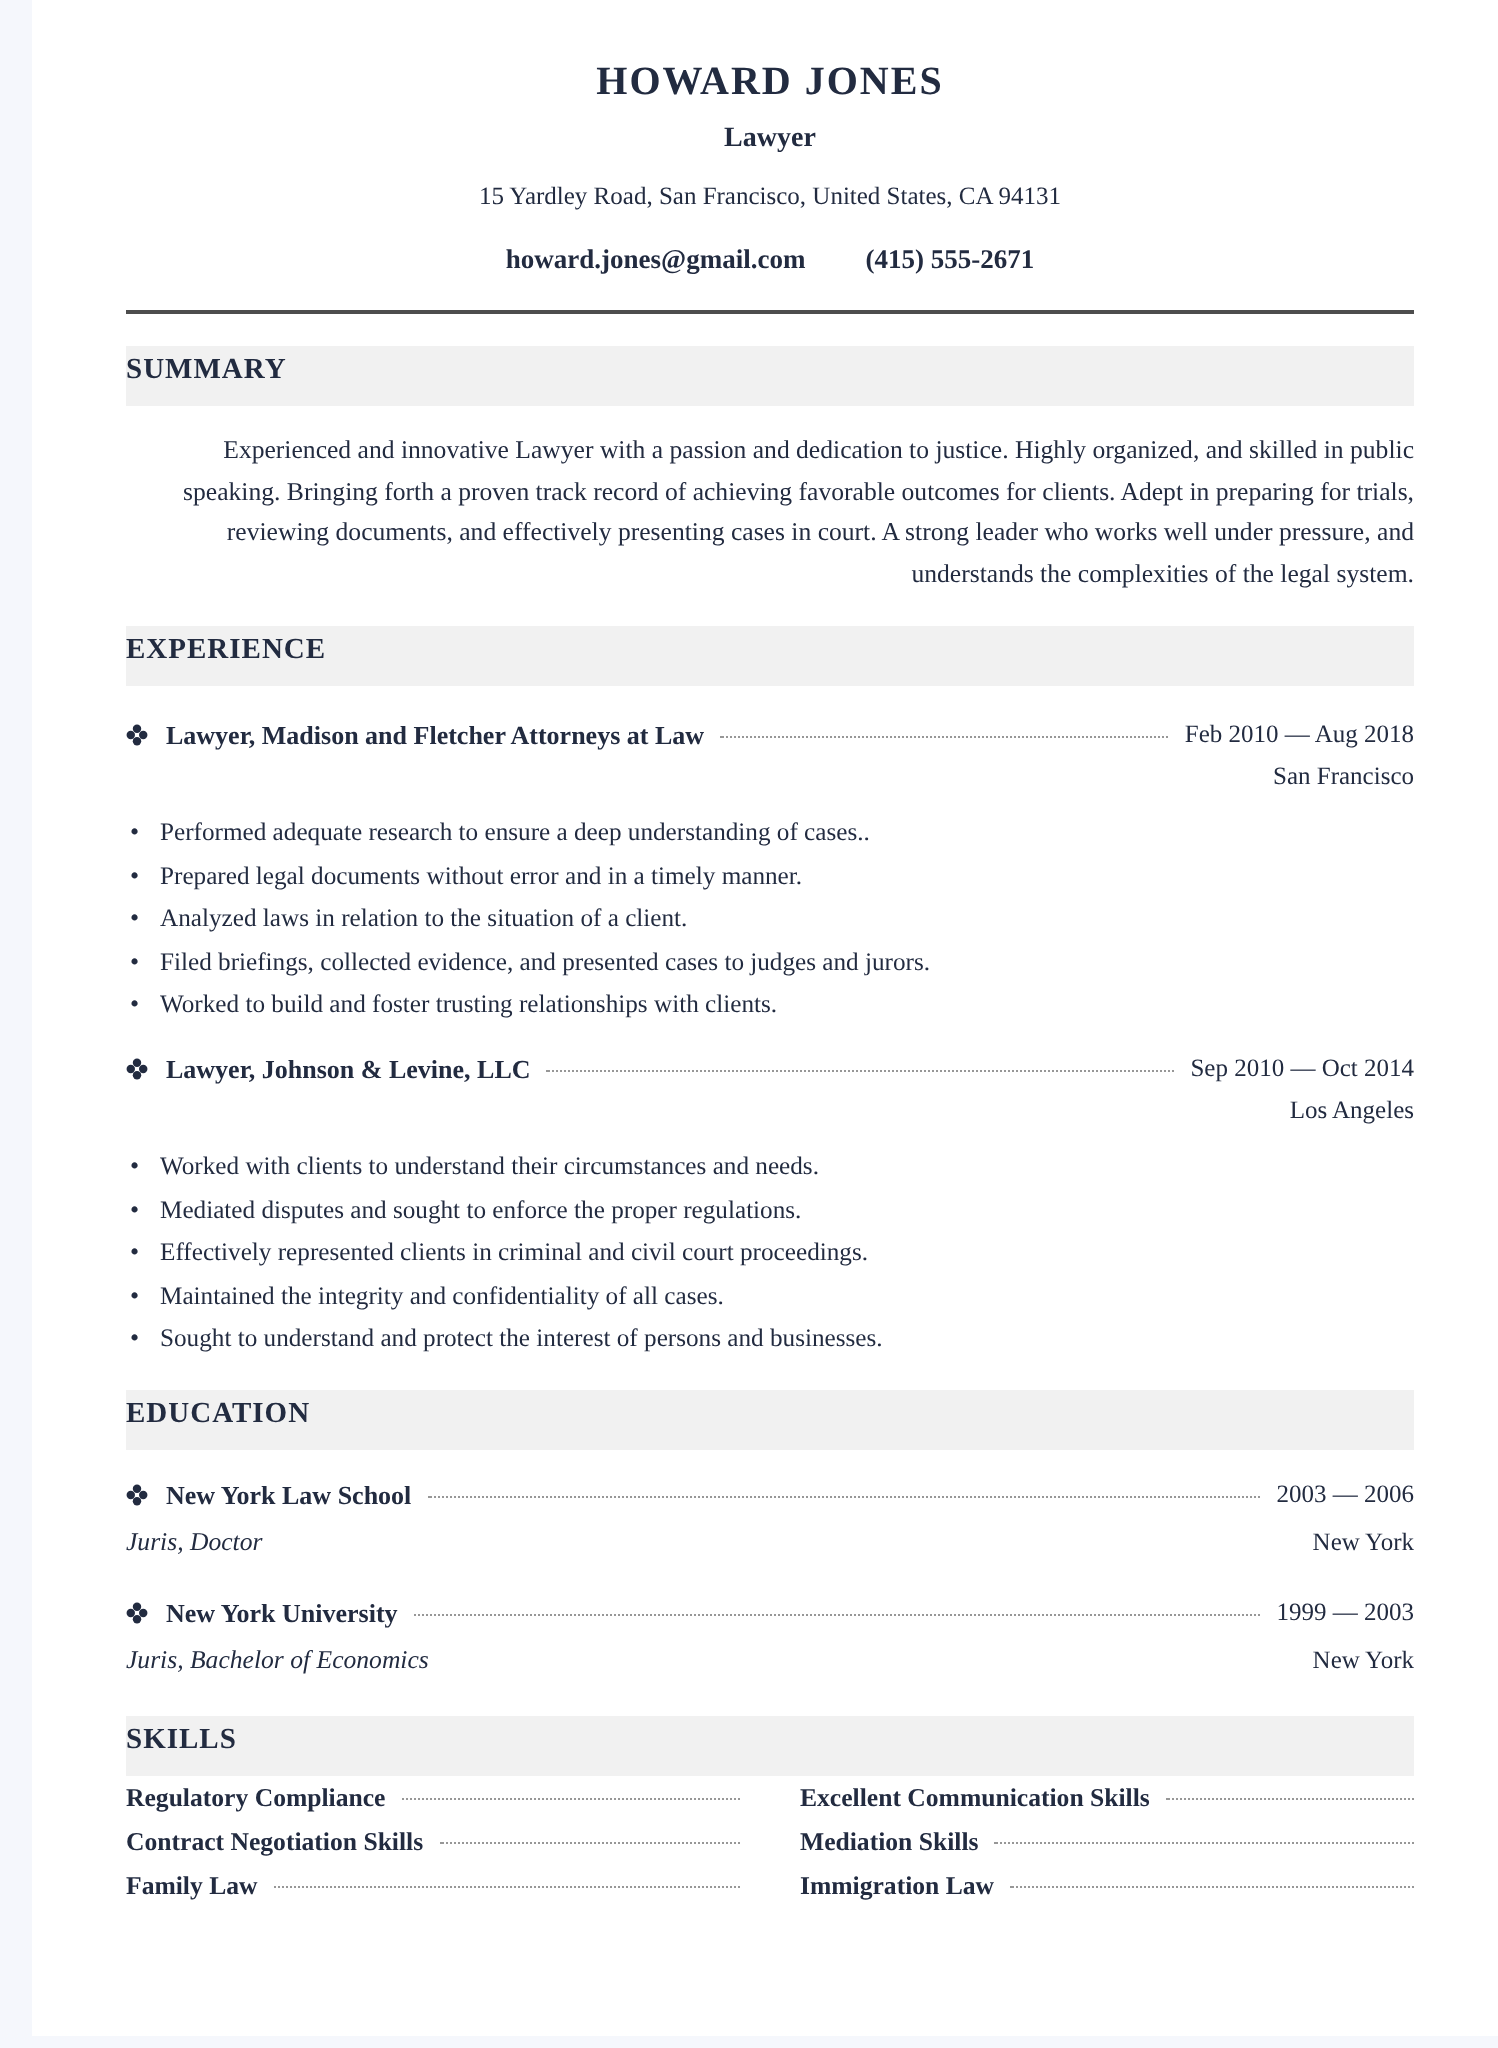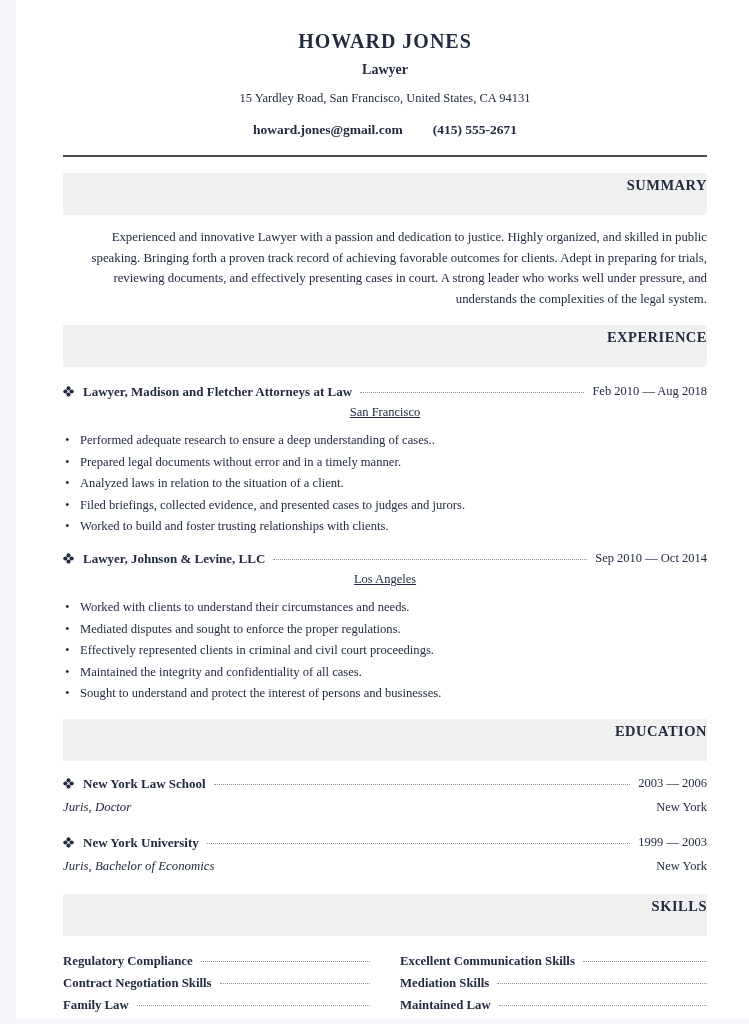--- a/index.html
+++ b/index.html
@@ -20,54 +20,54 @@
   
   .hdr { text-align:center; }
   .name { font-size:20px; font-weight:bold; letter-spacing:1px; line-height:22px; }
   .role { font-size:14px; font-weight:bold; margin-top:9px; line-height:17px; }
   .addr { font-size:12.5px; margin-top:13px; line-height:15px; }
   .contact { font-size:13.5px; font-weight:bold; margin-top:15px; line-height:17px; }
   .contact span + span { margin-left:30px; }
   .rule { border:none; border-top:2px solid #4d4d4d; margin-top:17px; }
   
   .bar {
-    background:#f1f1f1; height:42px; line-height:25px;
-    text-align:right; font-size:14.5px; font-weight:bold;
+    background:#f1f1f1; height:30px; line-height:25px;
+    text-align:left; font-size:14.5px; font-weight:bold;
     letter-spacing:0.5px; margin-top:16px;
   }
   
   .summary { font-size:12.8px; line-height:20.5px; margin-top:12px;text-align:right; }
   
   .entry-row { display:flex; align-items:center; margin-top:16px; font-size:13px; line-height:17px; }
   .entry-row .clover { flex:0 0 auto; margin-right:9px; display:flex; align-items:center; }
   .entry-title { font-weight:bold; white-space:nowrap; }
   .dots { flex:1; position:relative; margin:0 8px; height:12px; }
   .dots::after {
     content:""; position:absolute; left:0; right:0; top:6px;
     border-top:1.6px dotted #979797;
   }
   .entry-date { font-size:12.5px; white-space:nowrap; }
-  .entry-loc { text-align:center; font-size:12.5px; margin-top:5px; line-height:15px;text-decoration:underline; }
+  .entry-loc { text-align:right; font-size:12.5px; margin-top:5px; line-height:15px; }
   
   ul.blist { list-style:none; margin-top:12px; }
   ul.blist li {
     font-size:12.6px; line-height:16px; margin-bottom:5.5px;
     padding-left:17px; position:relative;
   }
   ul.blist li::before {
     content:"•"; position:absolute; left:2px; top:0;
     font-size:13px; color:#222b40;
   }
   
   .edu-sub { display:flex; justify-content:space-between; margin-top:7px; font-size:12.8px; line-height:16px; }
   .degree { font-style:italic; }
   .edu-loc { font-size:12.5px; }
   .edu-gap { margin-top:19px; }
   
-  .skills-grid { display:flex; margin-top:14px; }
+  .skills-grid { display:flex; }
   .skills-col { flex:1; }
   .skills-col + .skills-col { margin-left:30px; }
   .skill { display:flex; align-items:center; height:22px; font-size:12.8px; }
   .skill .lbl { font-weight:bold; white-space:nowrap; }
   .skill .dots { margin-right:0; }
 </style>
 </head>
 <body>
 
 <div class="page">
@@ -196,19 +196,19 @@
     <div class="skills-col">
       <div class="skill">
           <span class="lbl">Excellent Communication Skills</span>
           <span class="dots"></span>
         </div>
       <div class="skill">
           <span class="lbl">Mediation Skills</span>
           <span class="dots"></span>
         </div>
       <div class="skill">
-          <span class="lbl">Maintained Law</span>
+          <span class="lbl">Immigration Law</span>
           <span class="dots"></span>
         </div>
     </div>
   </div>
 
 </div>
 
 </body></html>

